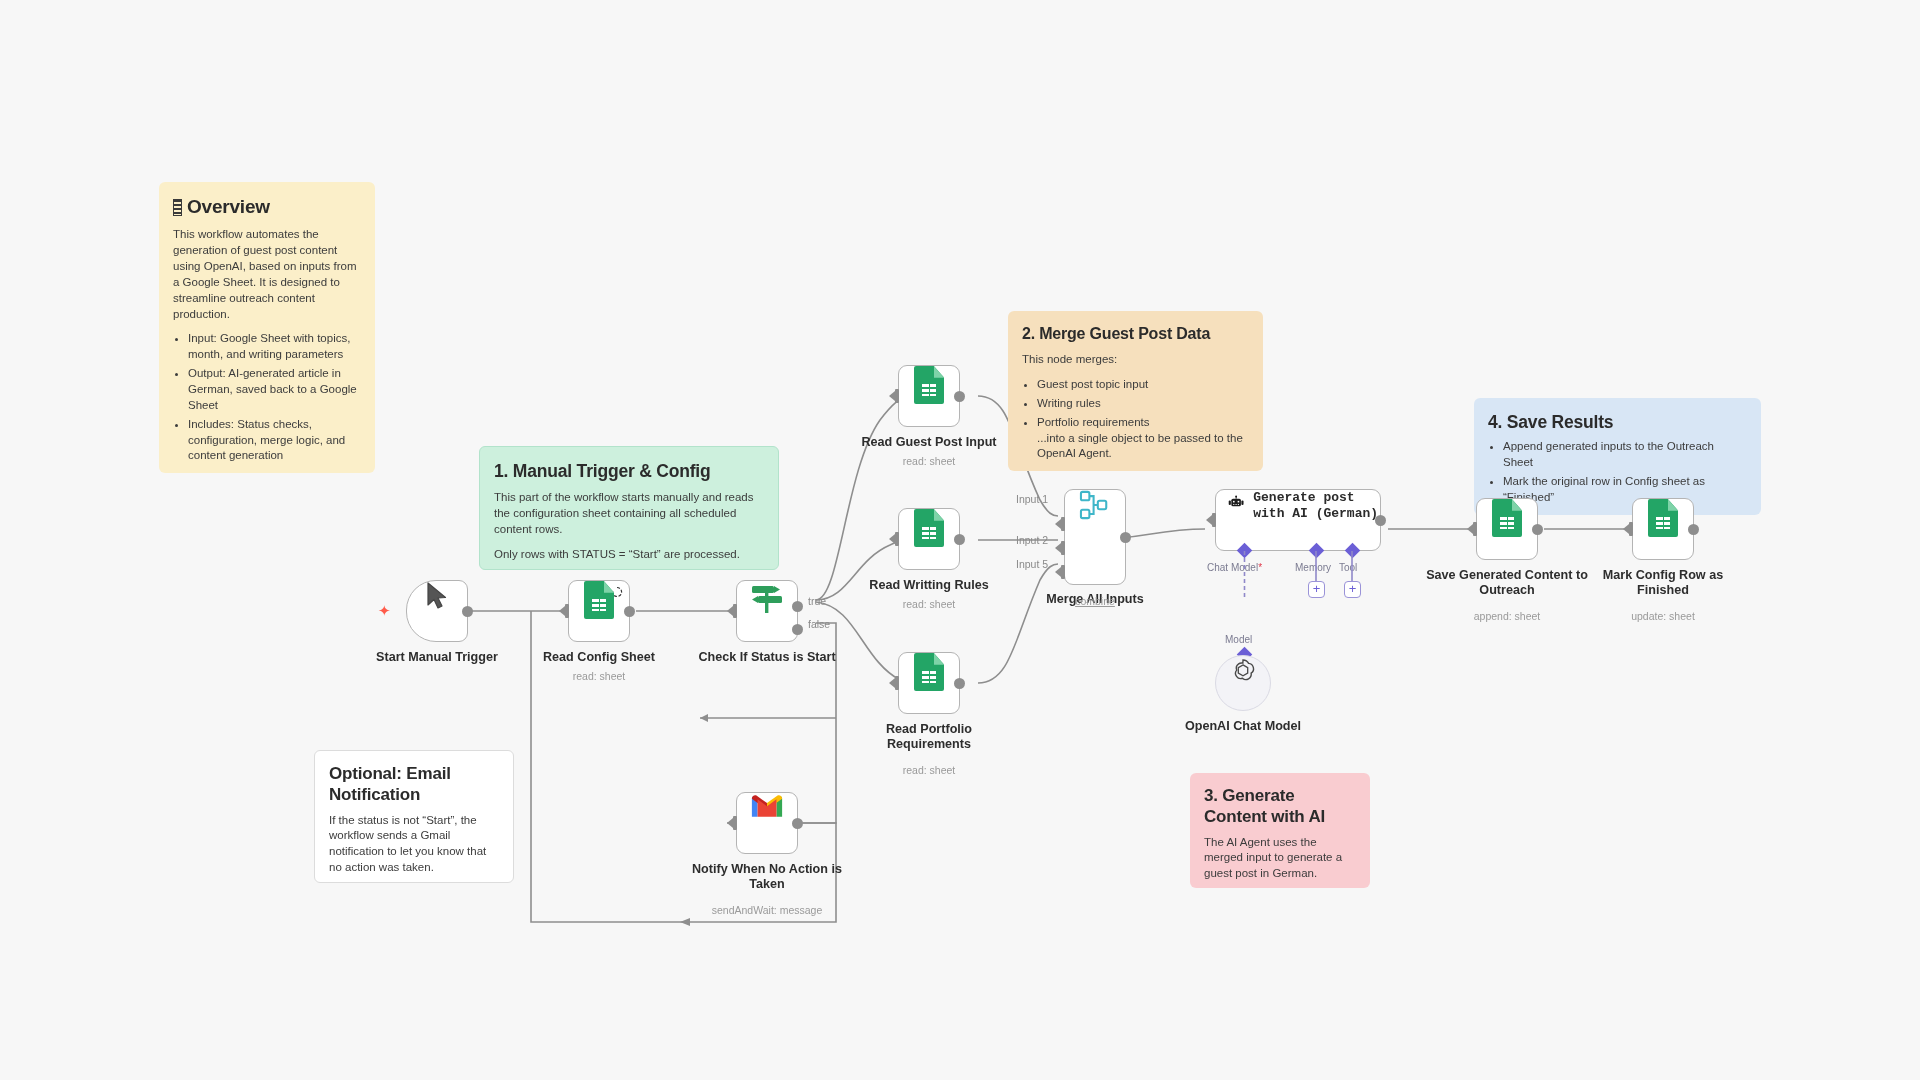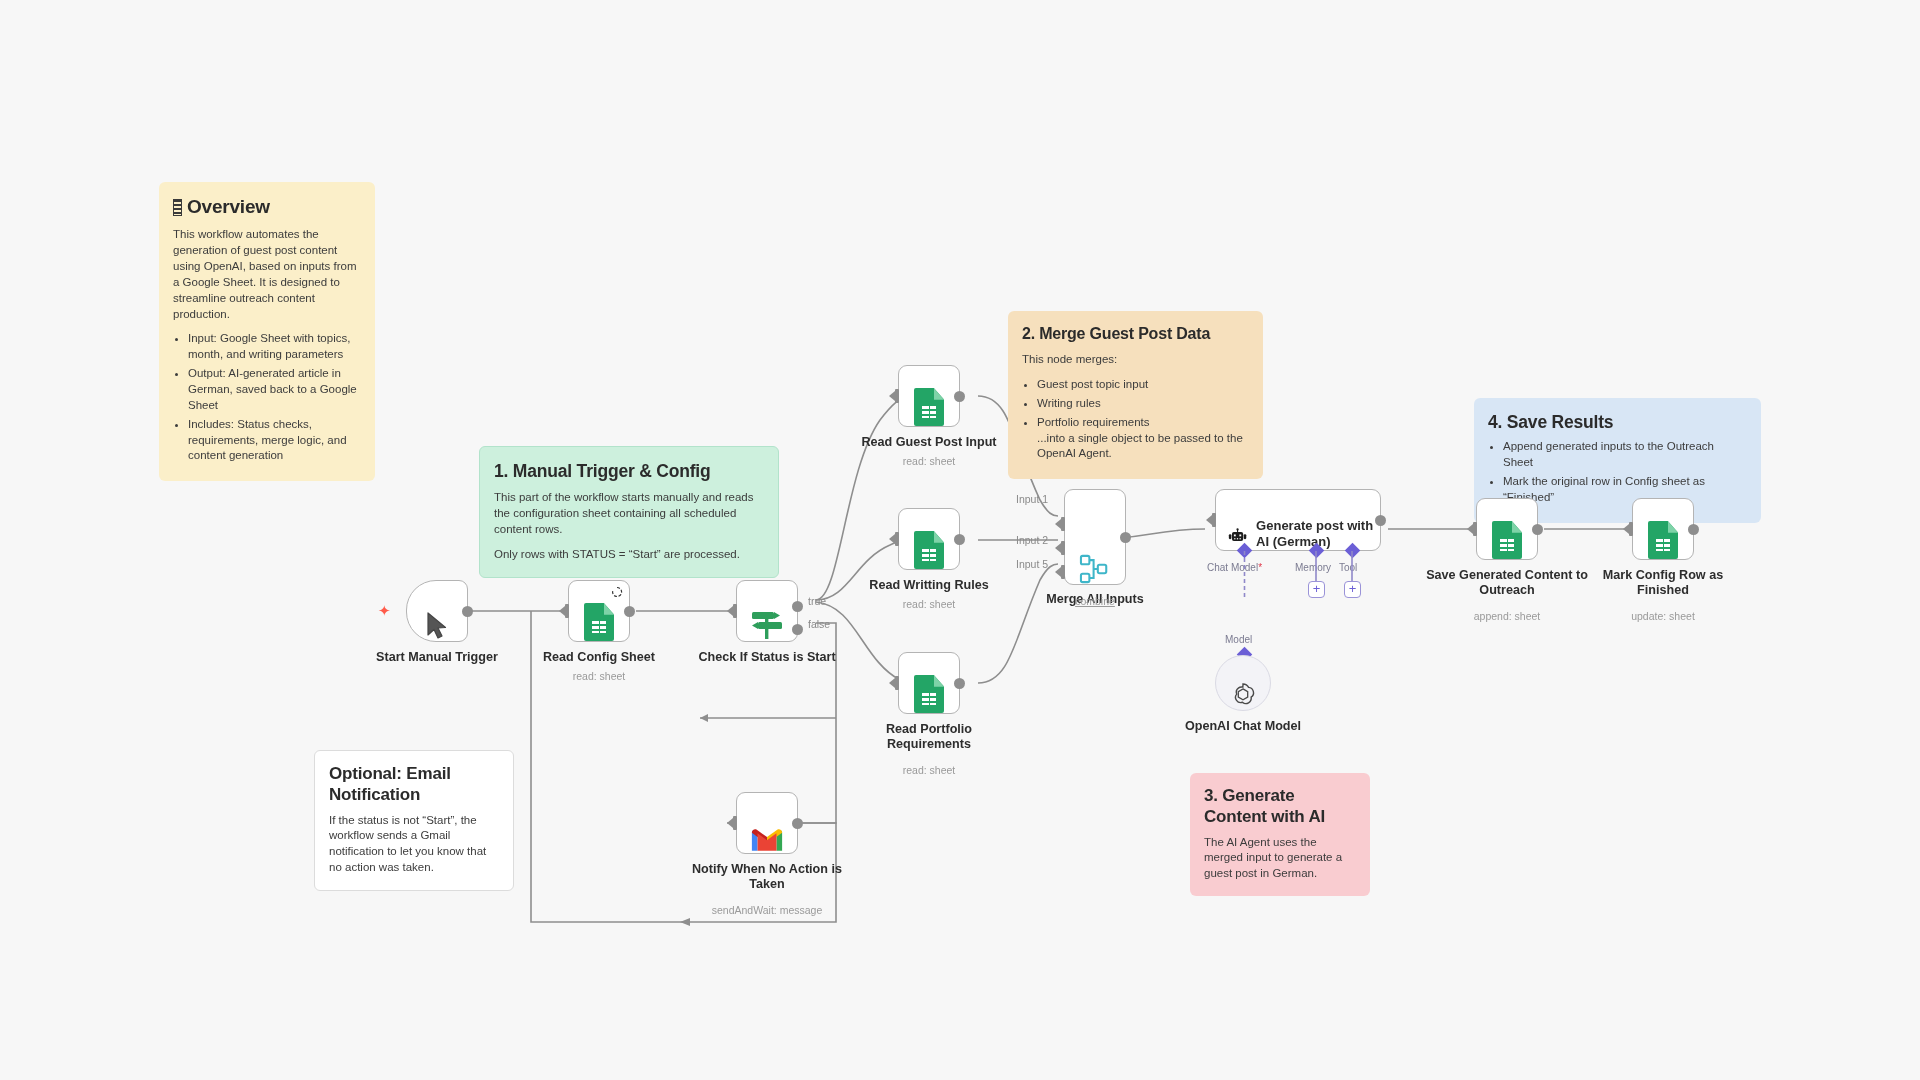--- a/index.html
+++ b/index.html
@@ -14,21 +14,21 @@
     position: relative;
     width: 1920px; height: 1080px;
     background: #f7f7f7;
   }
   svg.wires { position: absolute; left:0; top:0; width:1920px; height:1080px; pointer-events:none; }
 
   
   .note {
     position: absolute;
     border-radius: 6px;
-    padding: 12px 14px 14px 14px;
+    padding: 12px 14px 6px 14px;
     line-height: 1.38;
   }
   .note h3 {
     margin: 0 0 7px 0;
     font-size: 18px;
     font-weight: 700;
     color: #2b2b2b;
     letter-spacing: -0.2px;
   }
   .note p { margin: 0 0 9px 0; font-size: 11.5px; color: #3c3c3c; }
@@ -56,22 +56,23 @@
     border:1px solid #3a3a3a; vertical-align:-2px;
   }
 
   
   .node { position:absolute; }
   .nbox {
     width:62px; height:62px;
     background:#fff;
     border:1.3px solid #b4b4b4;
     border-radius:9px;
-    display:flex; align-items:flex-end; justify-content:center;
+    display:flex; align-items:flex-start; justify-content:center;
     position:relative;
+    font-family:Liberation Mono, monospace;
   }
   .nbox.trigger { border-radius:9px 9px 9px 9px; border-top-left-radius:30px; border-bottom-left-radius:30px; }
   .nbox.wide {
     width:166px; height:62px;
     border-radius:9px;
     justify-content:flex-start; padding-left:12px; gap:9px;
   }
   .nbox.round { width:56px; height:56px; border-radius:50%; background:#f3f3f7; border:1.3px solid #dadae4; }
   .nlabel {
     position:absolute; left:50%; transform:translateX(-50%);
@@ -198,21 +199,21 @@
 
   <div class="note note-overview">
     <h3>
       <span class="notebars"></span>
       <span>Overview</span>
     </h3>
     <p>This workflow automates the generation of guest post content using OpenAI, based on inputs from a Google Sheet. It is designed to streamline outreach content production.</p>
     <ul>
       <li>Input: Google Sheet with topics, month, and writing parameters</li>
       <li>Output: AI-generated article in German, saved back to a Google Sheet</li>
-      <li>Includes: Status checks, requirements, merge logic, and content generation</li>
+      <li>Includes: Status checks, configuration, merge logic, and content generation</li>
     </ul>
   </div>
 
   <div class="note note-trigger">
     <h3>1. Manual Trigger &amp; Config</h3>
     <p>This part of the workflow starts manually and reads the configuration sheet containing all scheduled content rows.</p>
     <p>Only rows with STATUS = “Start” are processed.</p>
   </div>
 
   <div class="note note-merge">

